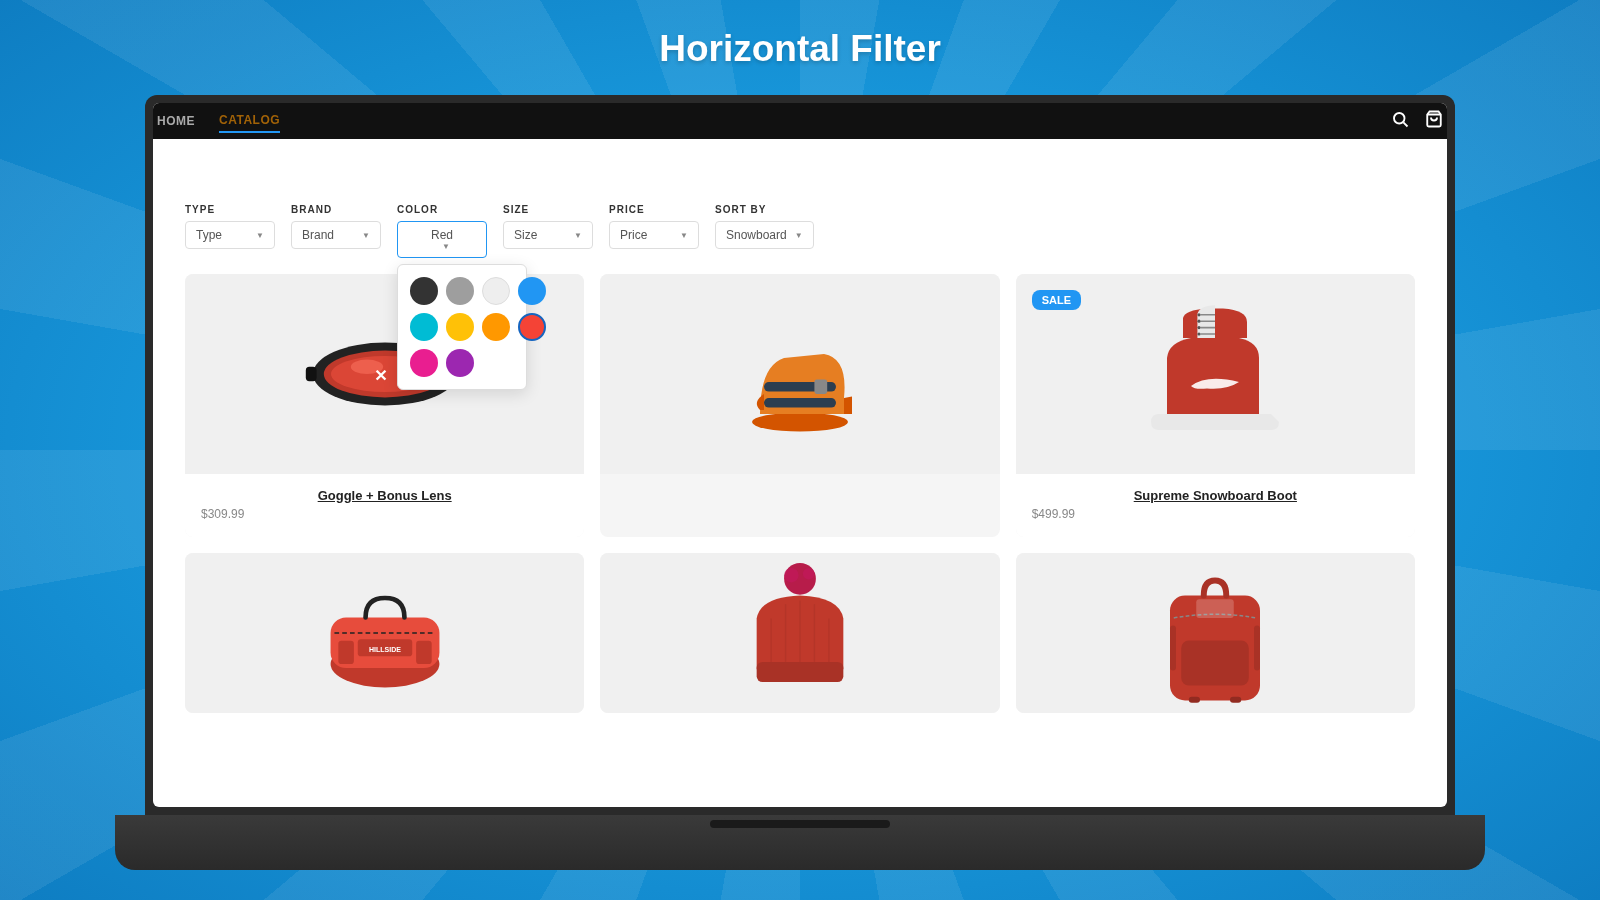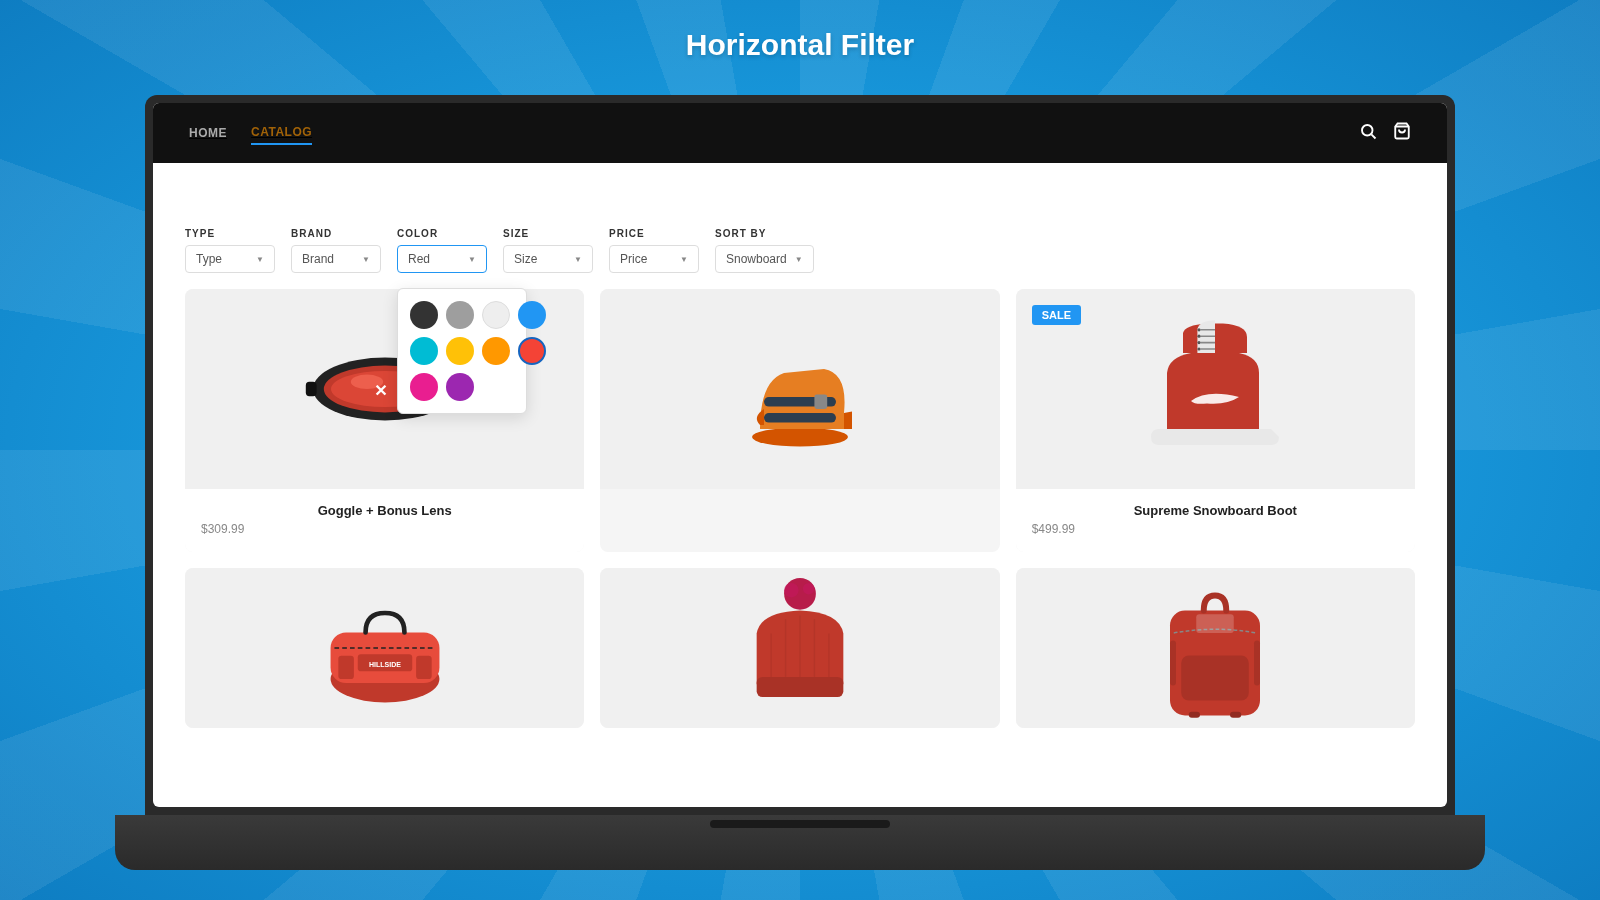--- a/index.html
+++ b/index.html
@@ -30,21 +30,21 @@
         transparent 10deg 20deg
       );
     }
 
     
     .page-title {
       position: absolute;
       top: 28px;
       left: 0; right: 0;
       text-align: center;
-      font-size: 30px;
+      font-size: 37px;
       font-weight: 700;
       color: white;
       text-shadow: 0 2px 4px rgba(0,0,0,0.2);
       z-index: 10;
     }
 
     
     .laptop-wrapper {
       position: absolute;
       top: 95px;
@@ -88,26 +88,25 @@
       top: 5px;
       left: 50%; transform: translateX(-50%);
       width: 180px; height: 8px;
       background: #1a1a1a;
       border-radius: 4px;
     }
 
     
     .navbar {
       background: #111;
-      height: 60px;
+      height: 36px;
       display: flex;
       align-items: center;
-      padding: 0 36px;
+      padding: 0 4px;
       justify-content: space-between;
-      text-decoration: underline;
     }
     .nav-links {
       display: flex;
       gap: 24px;
       align-items: center;
     }
     .nav-link {
       color: #aaa;
       font-size: 12px;
       font-weight: 600;
@@ -165,20 +164,21 @@
       color: #555;
       cursor: pointer;
       min-width: 90px;
       justify-content: space-between;
       background: white;
     }
 
     .filter-select.color-active {
       border-color: #2196F3;
       background: white;
+      flex-direction: column;
     }
 
     .chevron-down {
       font-size: 8px;
       color: #888;
       margin-left: 8px;
     }
 
     
     .color-dropdown {
@@ -233,34 +233,35 @@
 
     .sale-badge {
       position: absolute;
       top: 16px;
       left: 16px;
       background: #2196F3;
       color: white;
       font-size: 11px;
       font-weight: 700;
       padding: 4px 10px;
-      border-radius: 3px;
+      border-radius: 8px;
     }
 
     .product-info {
       padding: 14px 16px 16px;
       background: white;
     }
 
     .product-name {
       font-size: 13px;
       font-weight: 600;
       color: #222;
       text-align: center;
       margin-bottom: 4px;
+      text-decoration: underline;
     }
 
     .product-price {
       font-size: 12px;
       color: #888;
       text-align: left;
     }
 
     
     .screen-content {

